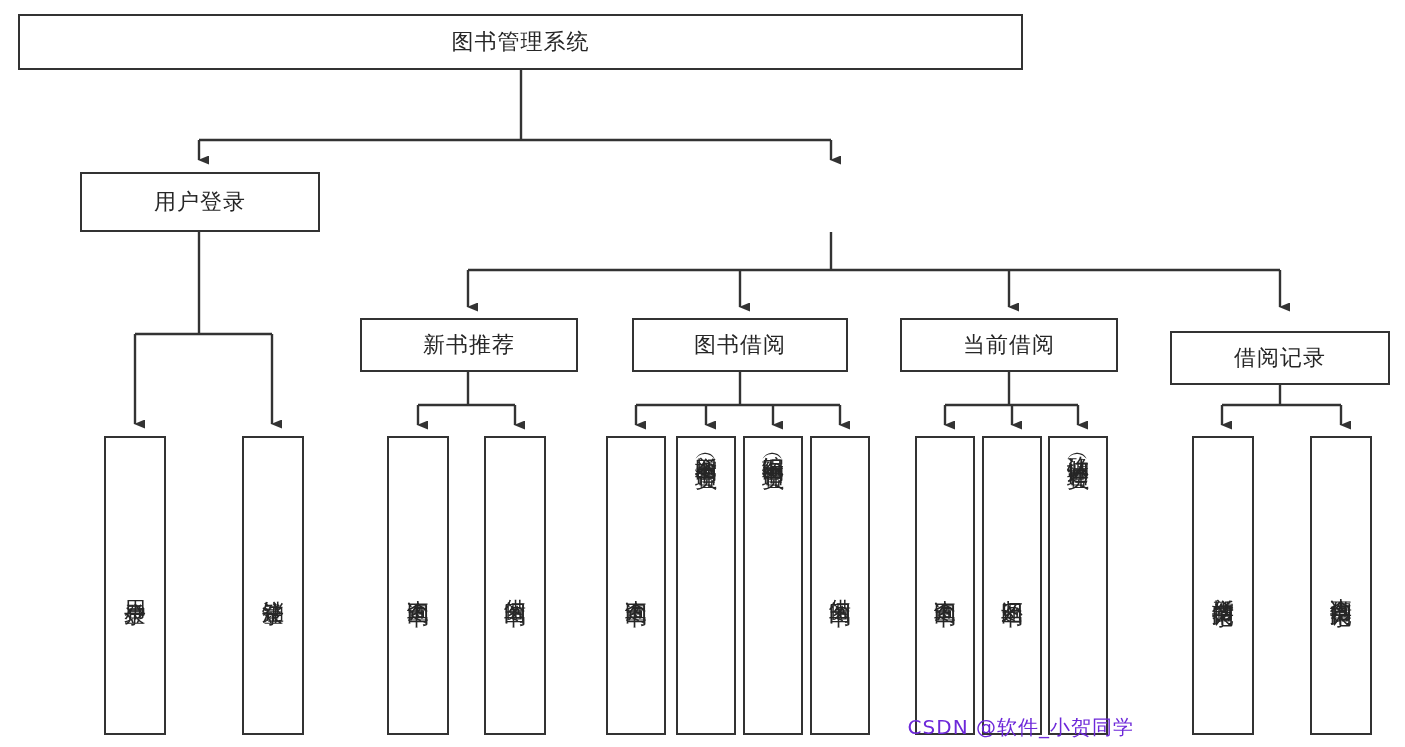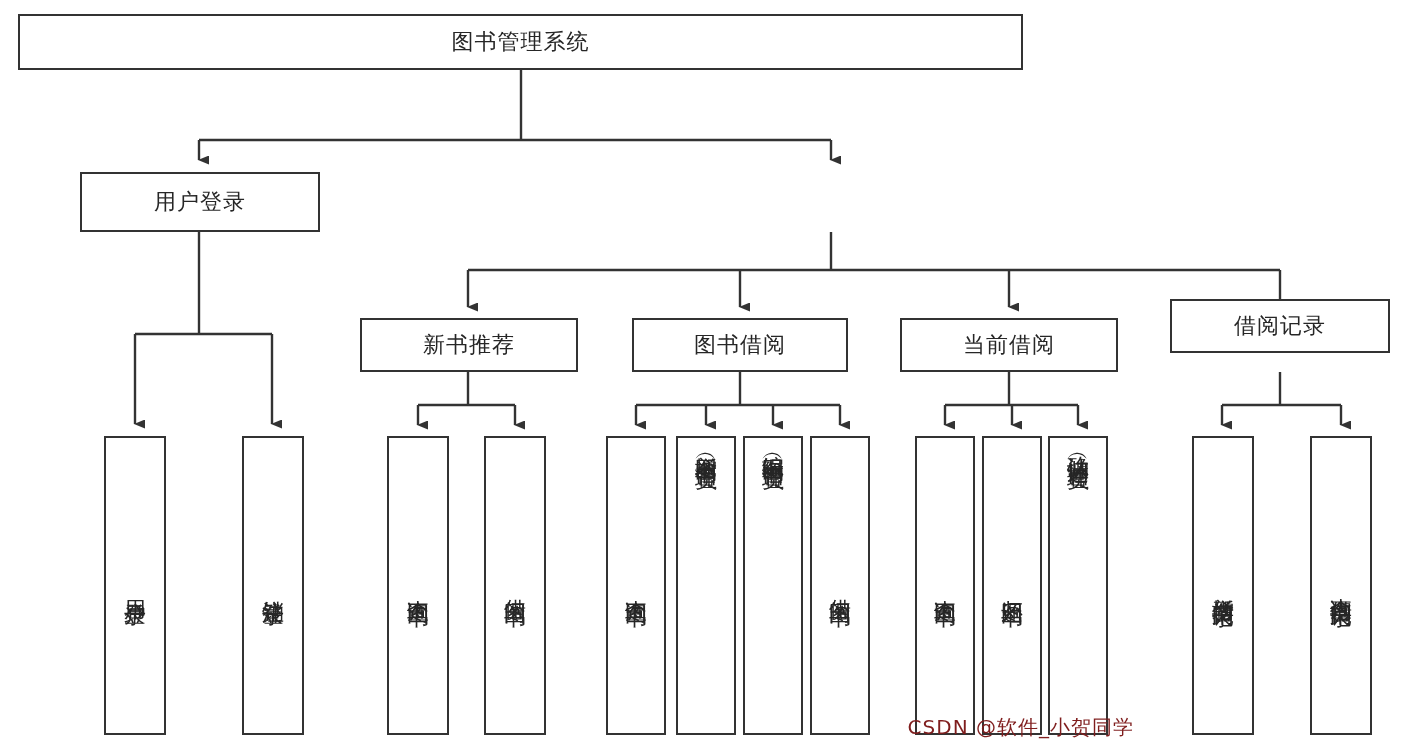--- a/index.html
+++ b/index.html
@@ -43,21 +43,21 @@
     white-space:nowrap;
   }
   .node.vert.topalign{
     justify-content:flex-start;
   }
   .watermark{
     position:absolute;
     right:8px;
     bottom:6px;
     font-size:20px;
-    color:#7f1d1d;
+    color:#6d28d9;
     letter-spacing:1px;
     white-space:nowrap;
     user-select:none;
   }
   svg#links{
     position:absolute;left:0;top:0;width:1405px;height:747px;
     pointer-events:none;
   }
   svg#links path, svg#links line{
     stroke:#333333;
@@ -129,21 +129,21 @@
 
   <div class="node horiz" style="left:632px;top:318px;width:216px;height:54px;">
     <span>图书借阅</span>
   </div>
   <div class="node horiz" style="left:360px;top:318px;width:218px;height:54px;">
     <span>新书推荐</span>
   </div>
   <div class="node horiz" style="left:900px;top:318px;width:218px;height:54px;">
     <span>当前借阅</span>
   </div>
-  <div class="node horiz" style="left:1170px;top:299px;width:220px;height:54px;font-family:Liberation Mono, monospace;">
+  <div class="node horiz" style="left:1170px;top:331px;width:220px;height:54px;font-family:Liberation Mono, monospace;">
     <span>借阅记录</span>
   </div>
 
   <div class="node vert" style="left:104px;top:436px;width:62px;height:299px;">
     <span class="vtext">用户登录</span>
   </div>
   <div class="node vert" style="left:242px;top:436px;width:62px;height:299px;">
     <span class="vtext">注销登录</span>
   </div>
 

